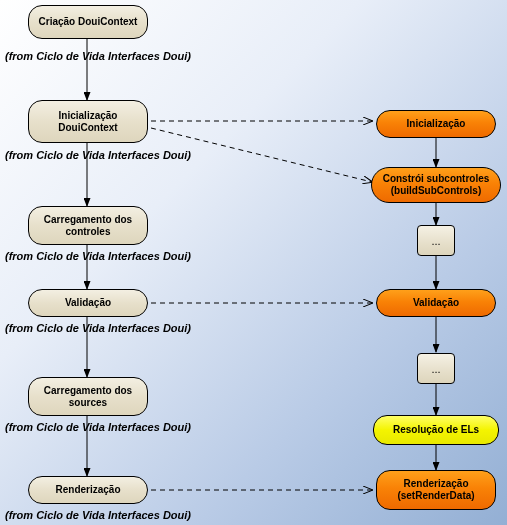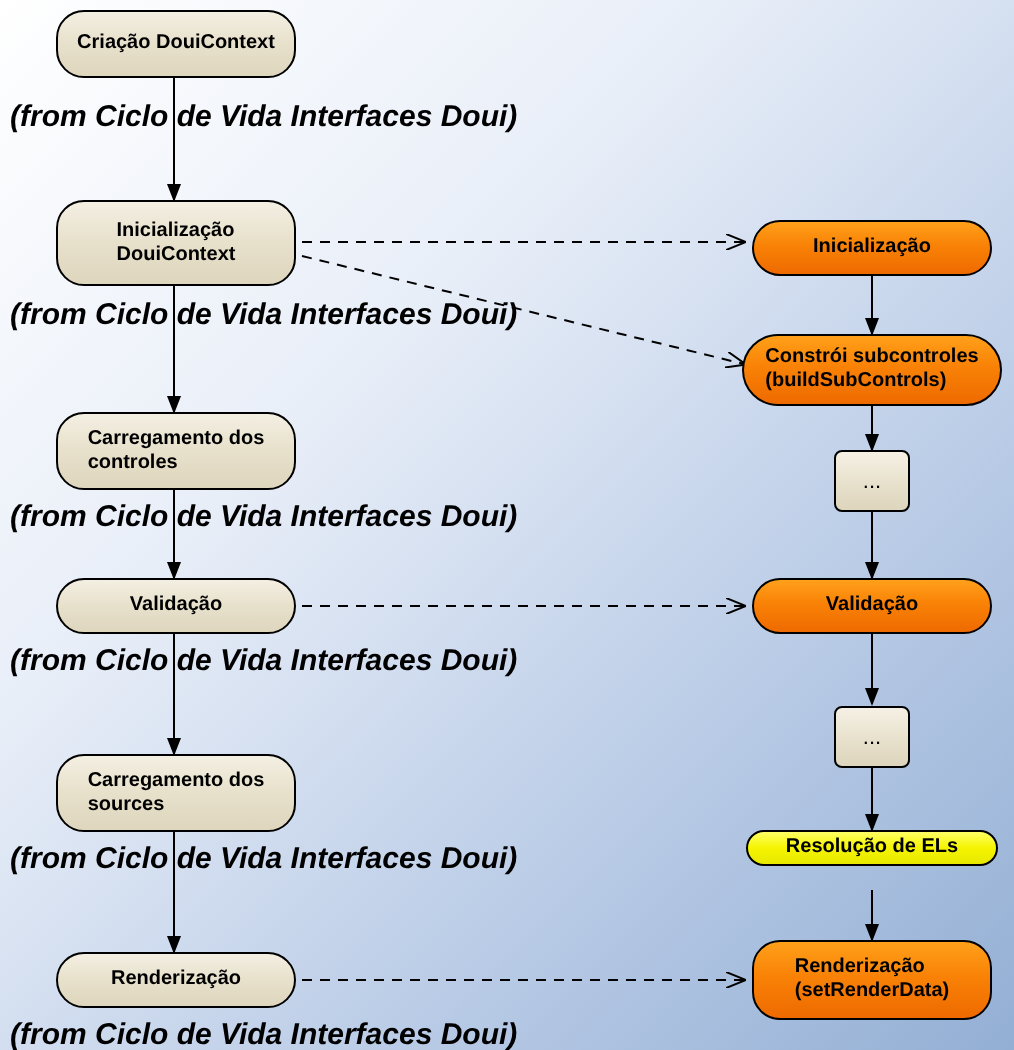--- a/index.html
+++ b/index.html
@@ -25,20 +25,21 @@
     width: 507px;
     height: 525px;
     pointer-events: none;
   }
   .node {
     position: absolute;
     box-sizing: border-box;
     display: flex;
     align-items: center;
     justify-content: center;
+    text-align: center;
     font-size: 10px;
     line-height: 12px;
     color: #000;
     border: 1px solid #000;
     border-radius: 14px;
     white-space: pre-line;
   }
   .node.left {
     background: linear-gradient(to bottom, #f3efe2 0%, #e7e0cb 50%, #ded6bd 100%);
     font-weight: bold;
@@ -54,21 +55,21 @@
     color: #000;
   }
   .node.small {
     border-radius: 4px;
     font-weight: normal;
     font-size: 11px;
     background: linear-gradient(to bottom, #f5f1e4 0%, #e6dfca 60%, #ddd5bc 100%);
   }
   .caption {
     position: absolute;
-    font-size: 15px;
+    font-size: 11px;
     font-style: italic;
     font-weight: bold;
     color: #000;
     white-space: nowrap;
   }
 </style>
 </head>
 <body>
 
 <div id="canvas">
@@ -127,18 +128,18 @@
 
   <div class="node orange" style="left:371px; top:167px; width:130px; height:36px;border-radius:18px;">Constrói subcontroles
 (buildSubControls)</div>
 
   <div class="node small" style="left:417px; top:225px; width:38px; height:31px;">...</div>
 
   <div class="node orange" style="left:376px; top:289px; width:120px; height:28px;">Validação</div>
 
   <div class="node small" style="left:417px; top:353px; width:38px; height:31px;">...</div>
 
-  <div class="node yellow" style="left:373px; top:415px; width:126px; height:18px;">Resolução de ELs</div>
+  <div class="node yellow" style="left:373px; top:415px; width:126px; height:30px;">Resolução de ELs</div>
 
   <div class="node orange" style="left:376px; top:470px; width:120px; height:40px;">Renderização
 (setRenderData)</div>
 
 </div>
 
 </body></html>

